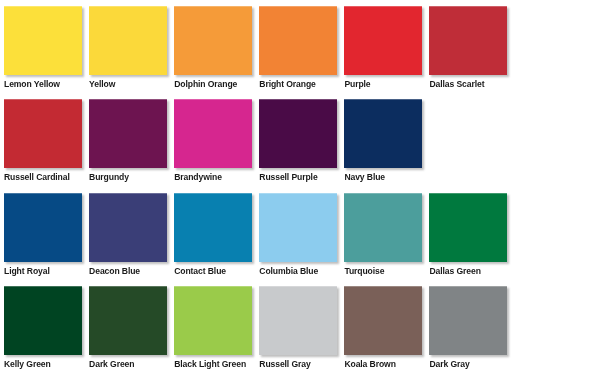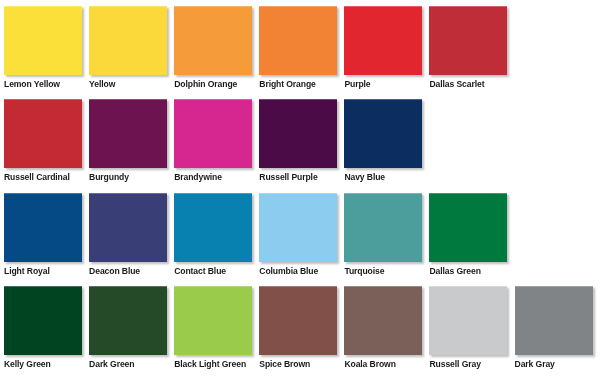--- a/index.html
+++ b/index.html
@@ -151,29 +151,25 @@
       </div>
       <div class="swatch-cell">
         <div class="swatch-chip" style="background-color: rgb(37, 74, 39);"></div>
         <div class="swatch-label">Dark Green</div>
       </div>
       <div class="swatch-cell">
         <div class="swatch-chip" style="background-color: rgb(154, 203, 74);"></div>
         <div class="swatch-label">Black Light Green</div>
       </div>
       <div class="swatch-cell">
-        <div class="swatch-chip" style="background-color: rgb(128, 80, 73);"></div>
-        <div class="swatch-label">Spice Brown</div>
+        <div class="swatch-chip" style="background-color: rgb(200, 202, 204);"></div>
+        <div class="swatch-label">Russell Gray</div>
       </div>
       <div class="swatch-cell">
         <div class="swatch-chip" style="background-color: rgb(122, 96, 88);"></div>
         <div class="swatch-label">Koala Brown</div>
-      </div>
-      <div class="swatch-cell">
-        <div class="swatch-chip" style="background-color: rgb(200, 202, 204);"></div>
-        <div class="swatch-label">Russell Gray</div>
       </div>
       <div class="swatch-cell">
         <div class="swatch-chip" style="background-color: rgb(128, 132, 134);"></div>
         <div class="swatch-label">Dark Gray</div>
       </div>
     </div>
   </div>
 
 </body></html>

